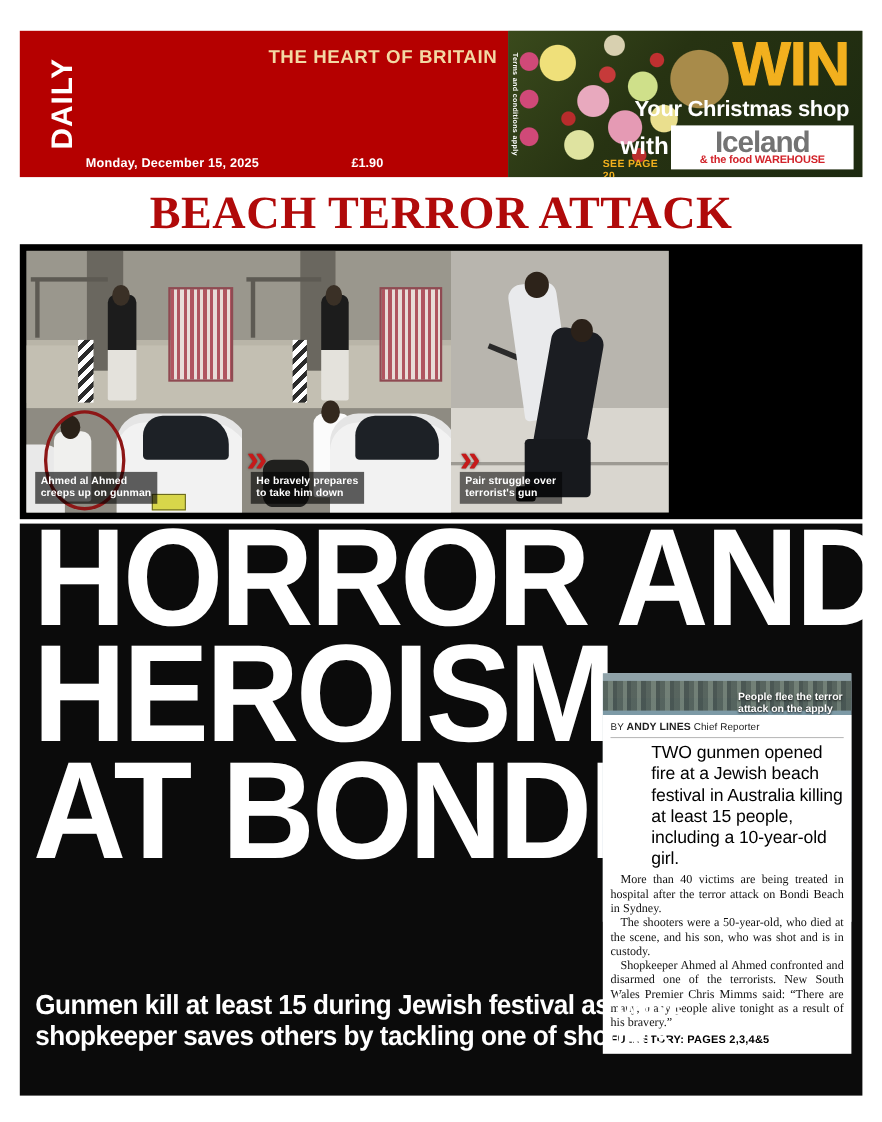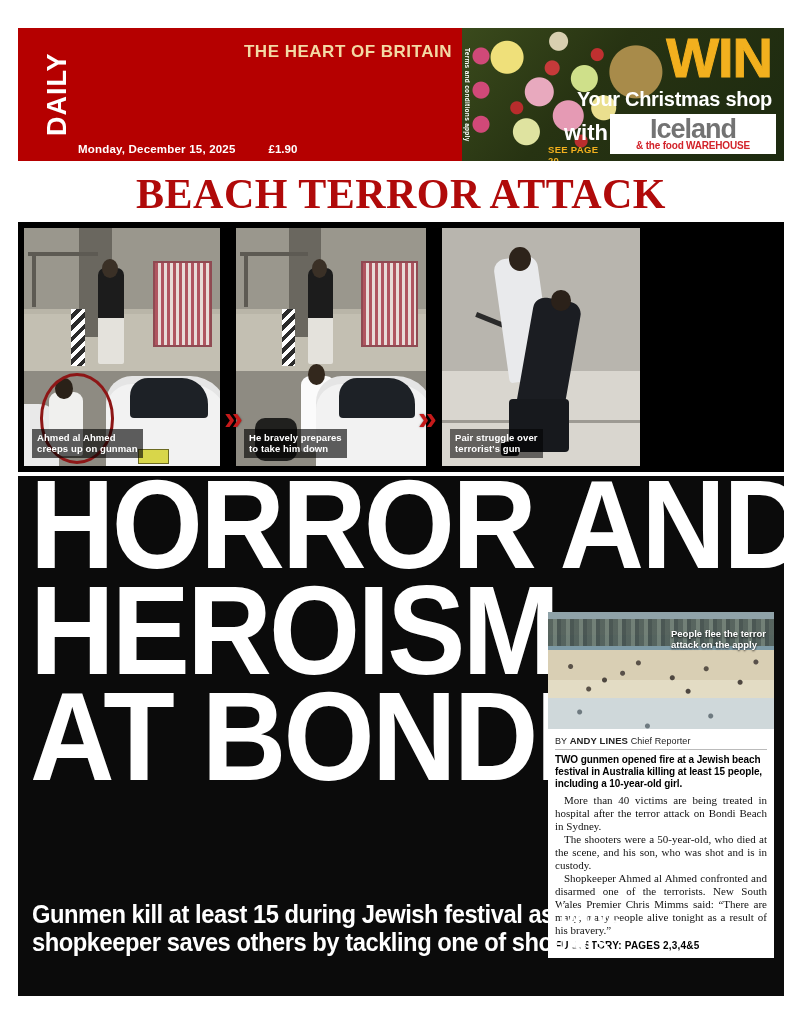--- a/index.html
+++ b/index.html
@@ -37,21 +37,21 @@
   .heart {
     position:absolute; right:10px; top:14px;
     color:#f3d9a4; font-size:17px; font-weight:bold;
     letter-spacing:.5px;
   }
   .mast-foot {
     position:absolute; left:60px; bottom:6px; right:14px;
     display:flex; align-items:center;
   }
   .mast-date { color:#fff; font-size:11.5px; font-weight:bold; letter-spacing:.2px; }
-  .mast-price { color:#fff; font-size:11.5px; font-weight:bold; margin-left:33px; }
+  .mast-price { color:#fff; font-size:11.5px; font-weight:bold; margin-left:84px; }
 
   
   .promo {
     position:relative; flex:1; height:133px; overflow:hidden;
     background:#2e3a18;
   }
   .promo-bg {
     position:absolute; inset:0;
     background:
       radial-gradient(circle at 14% 22%, #efe07a 0 16px, transparent 17px),
@@ -124,21 +124,21 @@
   }
   .banner-text {
     color:#b00a0a; font-size:42px; font-weight:bold;
     font-family:"Liberation Serif", serif;
     letter-spacing:.5px; line-height:1;
   }
 
   
   .strip {
     position:absolute; left:18px; top:222px; width:766px; height:250px;
-    background:#000; padding:6px; display:flex; gap:16px;
+    background:#000; padding:6px; display:flex; gap:0;
   }
   .panel { position:relative; height:238px; overflow:hidden; background:#7d7d76; }
   .p1 { width:196px; } .p2 { width:190px; } .p3 { width:198px; }
 
   .cctv {
     position:absolute; inset:0;
     background:
       linear-gradient(180deg,#9a978d 0 34%, #b9b5a8 34% 58%, #8e8b82 58% 100%);
   }
   .cctv .ground { position:absolute; left:0; right:0; top:36%; height:24%; background:#c3bfb2; }
@@ -394,22 +394,22 @@
   .article {
     position:absolute; right:10px; bottom:38px; width:226px;
     background:#fff; padding:6px 7px 7px 7px;
   }
   .byline {
     font-size:9px; color:#222; border-bottom:1px solid #bbb;
     padding-bottom:3px; margin-bottom:4px; letter-spacing:.1px;
   }
   .byline b { font-size:9.5px; }
   .standfirst {
-    font-size:10px; font-weight:bold; line-height:1.2;
-    color:#000; margin-bottom:4px; letter-spacing:-.1px;
+    font-size:16px; font-weight:normal; line-height:1.2;
+    color:#000; margin-bottom:4px; letter-spacing:-.1px;margin-left:37px;
   }
   .body-p {
     font-family:"Liberation Serif", serif;
     font-size:11px; line-height:1.18; color:#111;
     text-indent:9px; text-align:justify;
   }
   .full-story {
     font-size:10px; font-weight:bold; color:#000;
     margin-top:3px; letter-spacing:.2px;
   }

